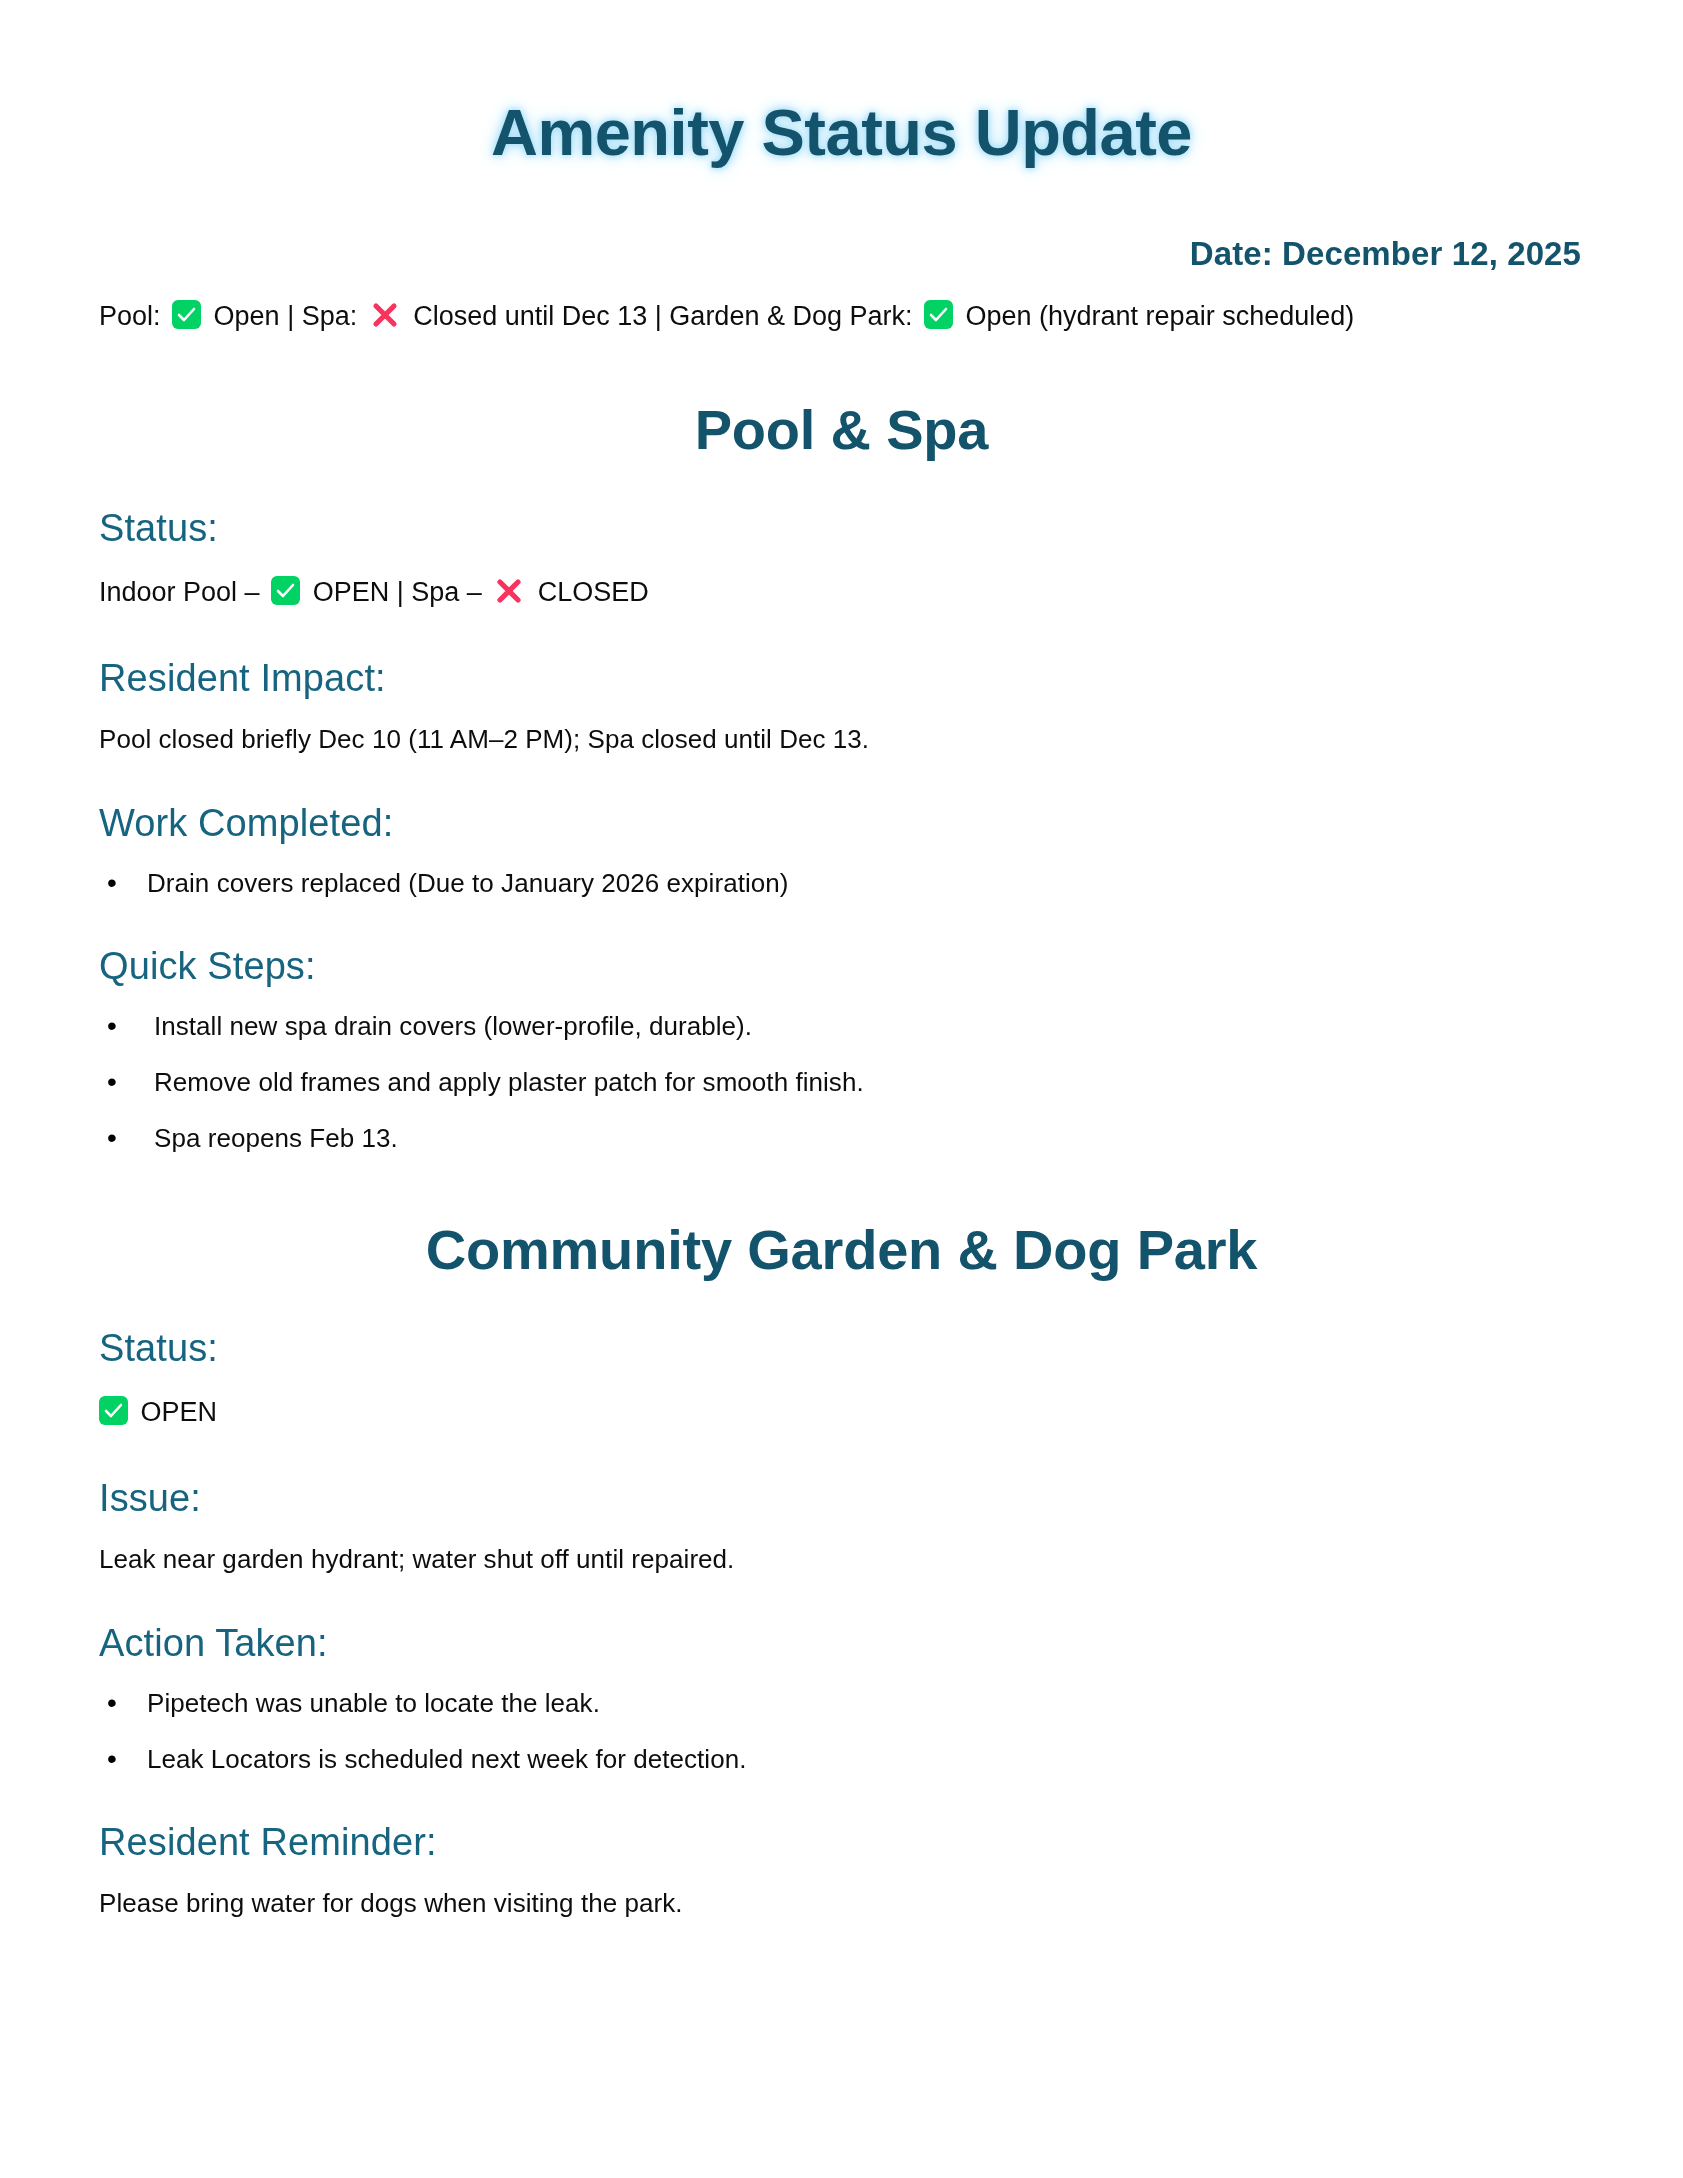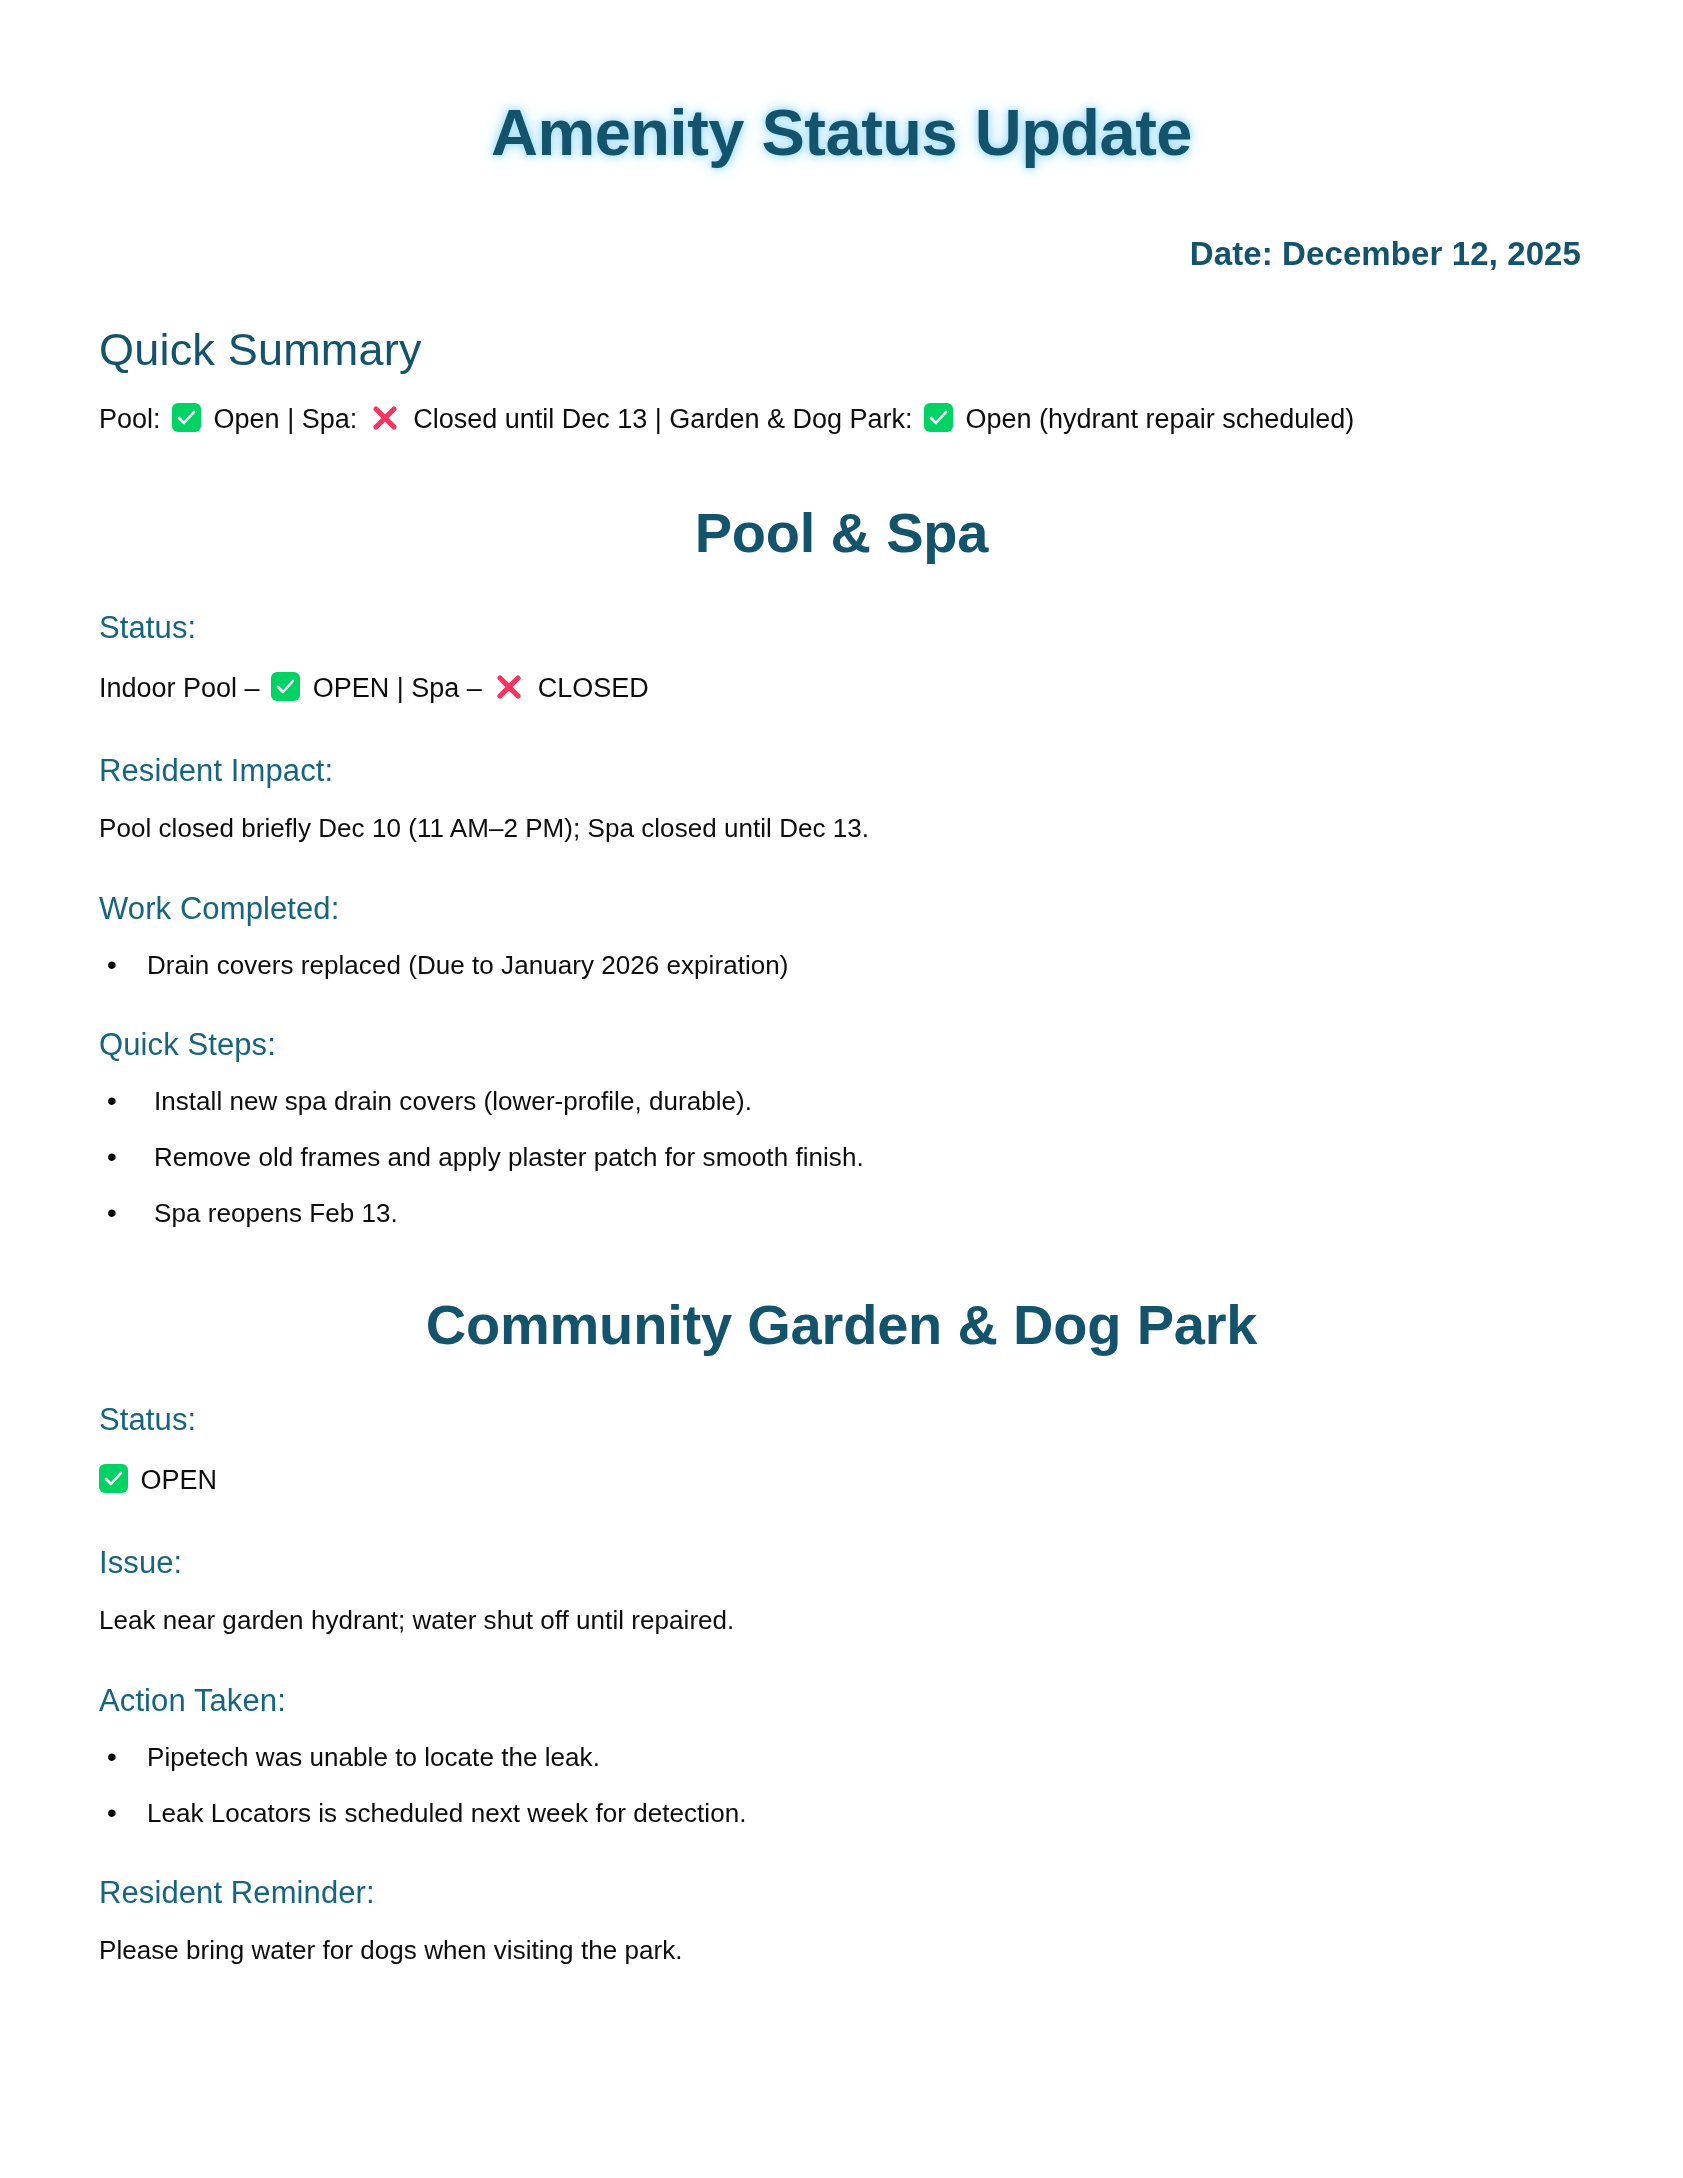--- a/index.html
+++ b/index.html
@@ -66,21 +66,21 @@
     font-size: 56px;
     font-weight: bold;
     color: #14536c;
     text-align: center;
     margin: 0;
     padding-top: 61px;
     letter-spacing: -0.2px;
   }
 
   .h-sub {
-    font-size: 31px;
+    font-size: 38px;
     font-weight: normal;
     color: #16647f;
     margin: 0;
     padding-top: 45px;
     letter-spacing: 0.1px;
   }
 
   
   .para {
     font-size: 26px;
@@ -159,21 +159,20 @@
 </style>
 </head>
 <body>
 
 <div class="page">
 
   <h1 class="doc-title">Amenity Status Update</h1>
 
   <div class="date-line">Date: December 12, 2025</div>
 
-  <h2 class="h-section">Quick Summary</h2>
 
   <div class="summary-line">
     <span>Pool:</span>
     <span class="ico ico-check">
       <svg width="23" height="23" viewBox="0 0 23 23">
           <path d="M4 12 L9 17 L19 6" stroke="#ffffff" stroke-width="2.6" fill="none" stroke-linecap="round" stroke-linejoin="round"></path>
         </svg>
     </span>
     <span>Open | Spa:</span>
     <span class="ico ico-x">

